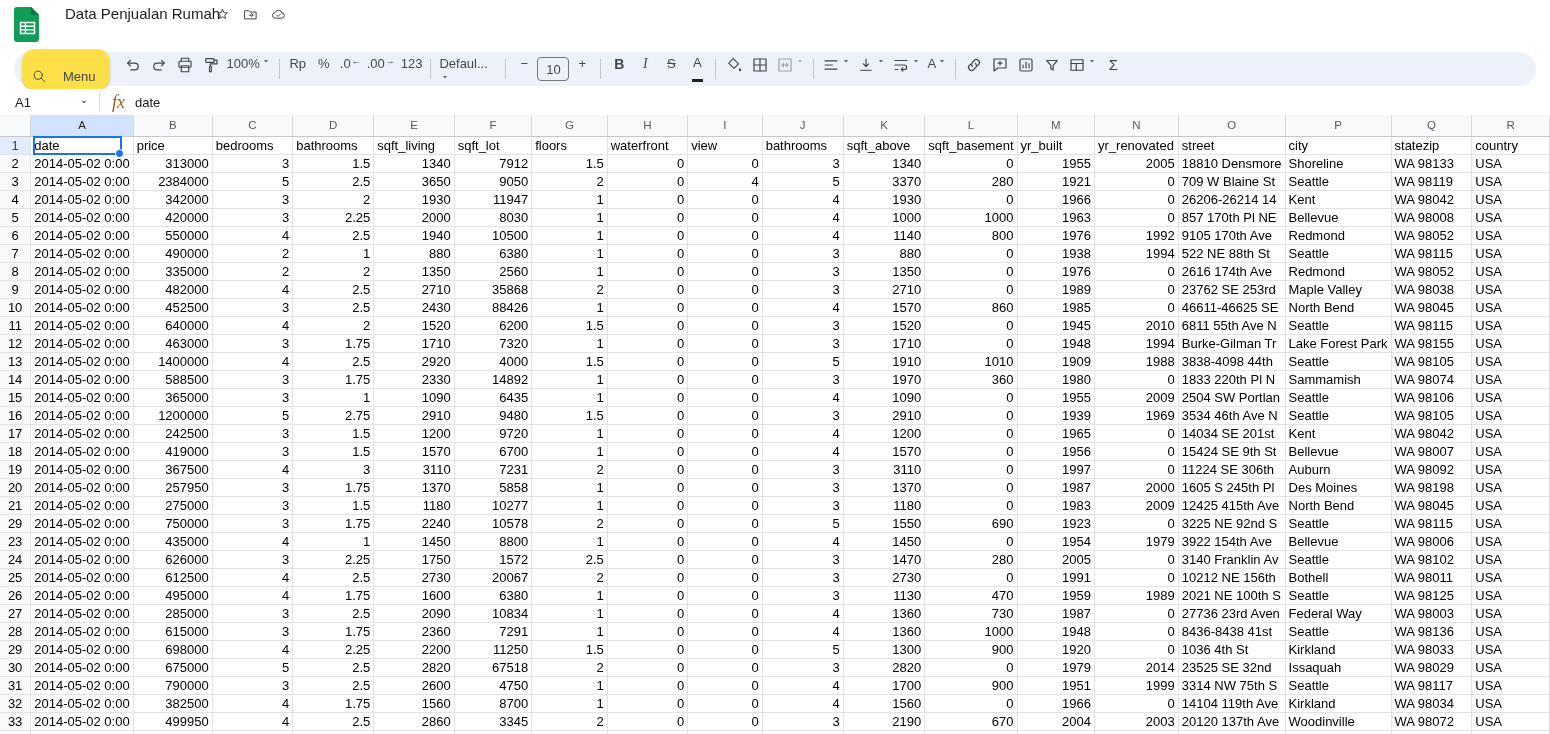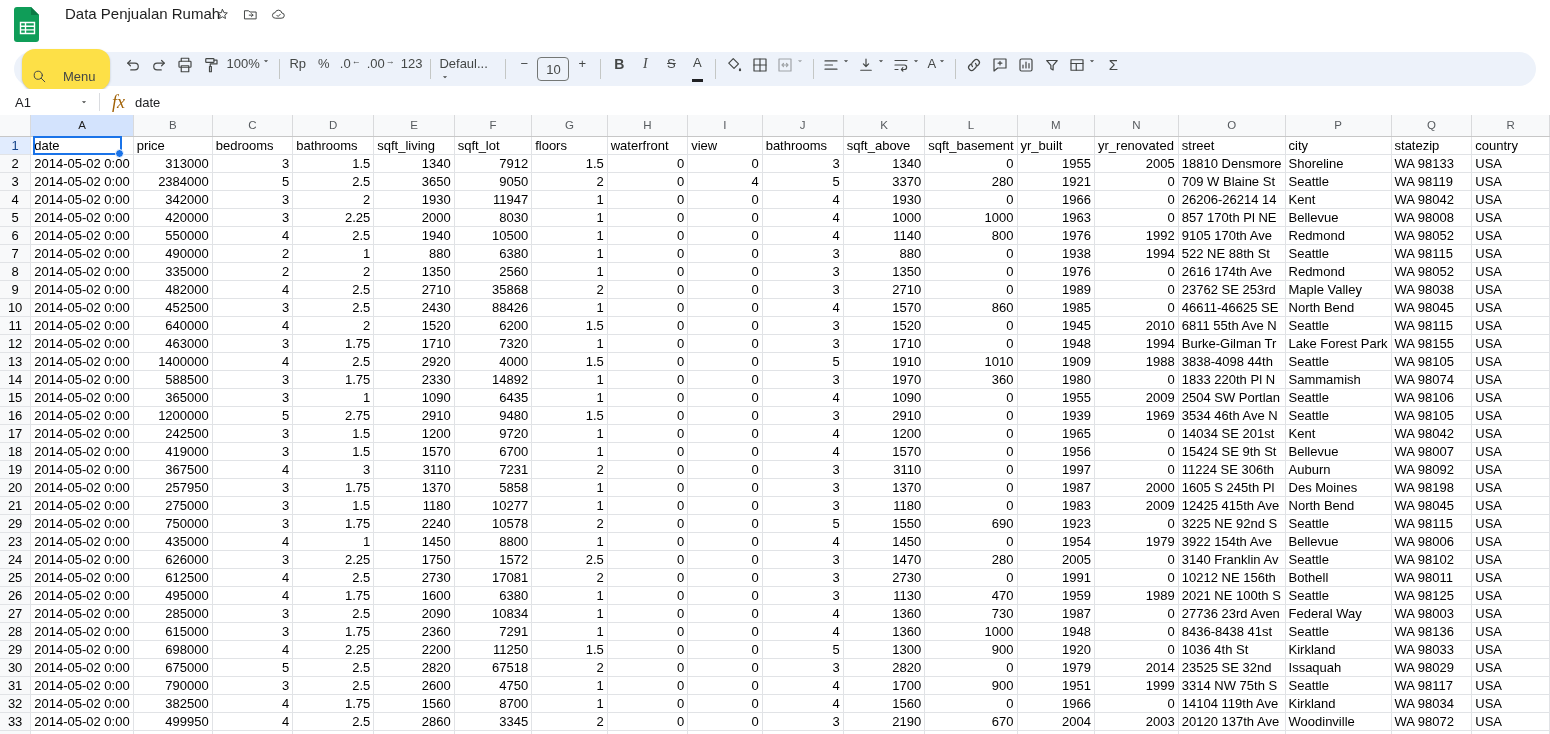--- a/index.html
+++ b/index.html
@@ -833,21 +833,21 @@
           <td class="a-left">WA 98102</td>
           <td class="a-left">USA</td>
         </tr>
         <tr>
           <td class="rh">25</td>
           <td class="a-right">2014-05-02 0:00</td>
           <td class="a-right">612500</td>
           <td class="a-right">4</td>
           <td class="a-right">2.5</td>
           <td class="a-right">2730</td>
-          <td class="a-right">17081</td>
+          <td class="a-right">20067</td>
           <td class="a-right">2</td>
           <td class="a-right">0</td>
           <td class="a-right">0</td>
           <td class="a-right">3</td>
           <td class="a-right">2730</td>
           <td class="a-right">0</td>
           <td class="a-right">1991</td>
           <td class="a-right">0</td>
           <td class="a-left">10212 NE 156th</td>
           <td class="a-left">Bothell</td>

